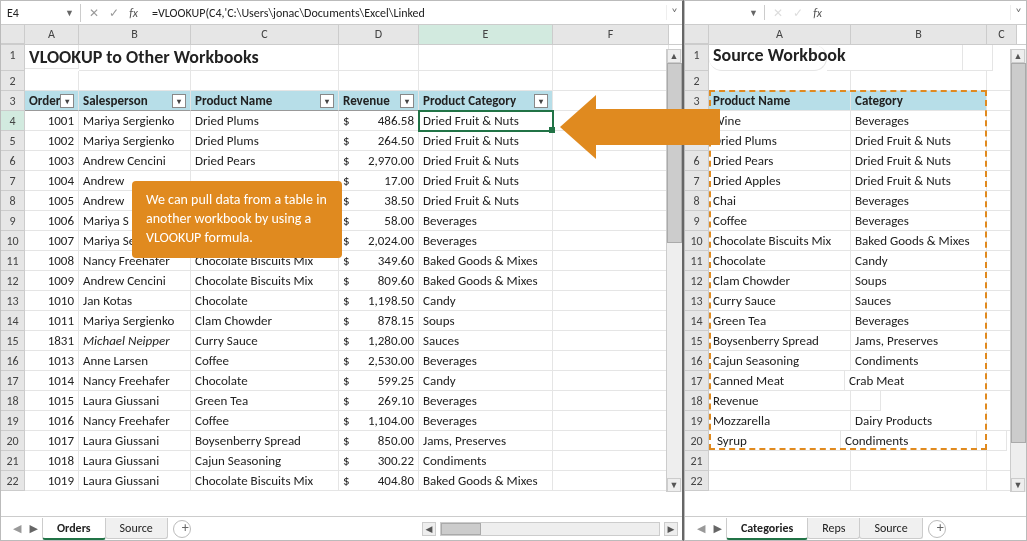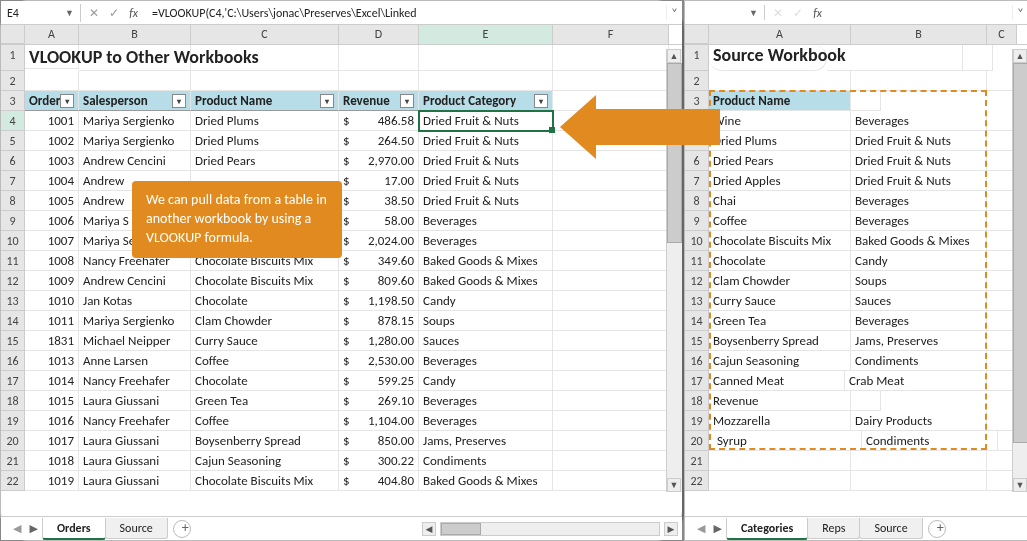--- a/index.html
+++ b/index.html
@@ -13,21 +13,21 @@
     overflow: hidden;
     position: relative;
     color: #222;
   }
   .workbook {
     background: #fff;
     display: flex;
     flex-direction: column;
     border: 1px solid #bbb;
   }
-  .wb-left { flex: 0 0 684px; border-right: 2px solid #666; border-radius: 29px; }
+  .wb-left { flex: 0 0 684px; border-right: 2px solid #666; }
   .wb-right { flex: 1; }
   .formula-bar {
     display: flex;
     align-items: center;
     border-bottom: 1px solid #ccc;
     height: 24px;
     background: #fff;
   }
   .name-box {
     width: 80px;
@@ -280,21 +280,21 @@
   <div class="formula-bar">
     <div class="name-box">
       <span>E4</span>
       <span class="dd">▼</span>
     </div>
     <div class="fx-icons">
       <span>✕</span>
       <span>✓</span>
       <span class="fx-label">fx</span>
     </div>
-    <div class="formula-input">=VLOOKUP(C4,'C:\Users\jonac\Preserves\Excel\Linked</div>
+    <div class="formula-input">=VLOOKUP(C4,'C:\Users\jonac\Documents\Excel\Linked</div>
     <div class="fb-end">˅</div>
   </div>
 
   <div class="grid-area">
     <div class="col-headers" id="left-col-headers">
         <div class="corner" style="width: 24px; height: 19px;"></div>
         <div class="ch" style="width: 54px;">A</div>
         <div class="ch" style="width: 112px;">B</div>
         <div class="ch" style="width: 148px;">C</div>
         <div class="ch" style="width: 80px;">D</div>
@@ -472,21 +472,21 @@
           <div class="cell rev" style="width: 80px;">
             <span>$</span>
             <span>878.15</span>
           </div>
           <div class="cell" style="width: 134px;">Soups</div>
           <div class="cell" style="width: 116px;"></div>
         </div>
         <div class="row">
           <div class="rh" style="width: 24px;">15</div>
           <div class="cell num" style="width: 54px;">1831</div>
-          <div class="cell" style="width: 112px;">Michael Neipper</div>
+          <div class="cell" style="width: 112px; font-style: italic;">Michael Neipper</div>
           <div class="cell" style="width: 148px;">Curry Sauce</div>
           <div class="cell rev" style="width: 80px;">
             <span>$</span>
             <span>1,280.00</span>
           </div>
           <div class="cell" style="width: 134px;">Sauces</div>
           <div class="cell" style="width: 116px;"></div>
         </div>
         <div class="row">
           <div class="rh" style="width: 24px;">16</div>
@@ -630,20 +630,21 @@
         </div>
         <div class="row">
           <div class="rh" style="width: 24px;">2</div>
           <div class="cell" style="width: 142px;"></div>
           <div class="cell" style="width: 136px;"></div>
           <div class="cell" style="width: 30px;"></div>
         </div>
         <div class="row">
           <div class="rh" style="width: 24px;">3</div>
           <div class="cell src-th" style="width: 142px;">Product Name</div>
+          <div class="cell src-th" style="width: 136px;">Category</div>
           <div class="cell" style="width: 30px;"></div>
         </div>
         <div class="row">
           <div class="rh" style="width: 24px;">4</div>
           <div class="cell" style="width: 142px;">Wine</div>
           <div class="cell" style="width: 136px;">Beverages</div>
           <div class="cell" style="width: 30px;"></div>
         </div>
         <div class="row">
           <div class="rh" style="width: 24px;">5</div>
@@ -729,21 +730,21 @@
           <div class="cell" style="width: 30px;"></div>
         </div>
         <div class="row">
           <div class="rh" style="width: 24px;">19</div>
           <div class="cell" style="width: 142px;">Mozzarella</div>
           <div class="cell" style="width: 136px;">Dairy Products</div>
           <div class="cell" style="width: 30px;"></div>
         </div>
         <div class="row">
           <div class="rh" style="width: 24px;">20</div>
-          <div class="cell" style="width: 153px; padding-left: 8px;">Syrup</div>
+          <div class="cell" style="width: 132px; padding-left: 8px;">Syrup</div>
           <div class="cell" style="width: 136px;">Condiments</div>
           <div class="cell" style="width: 30px;"></div>
         </div>
         <div class="row">
           <div class="rh" style="width: 24px;">21</div>
           <div class="cell" style="width: 142px;"></div>
           <div class="cell" style="width: 136px;"></div>
           <div class="cell" style="width: 30px;"></div>
         </div>
         <div class="row">

